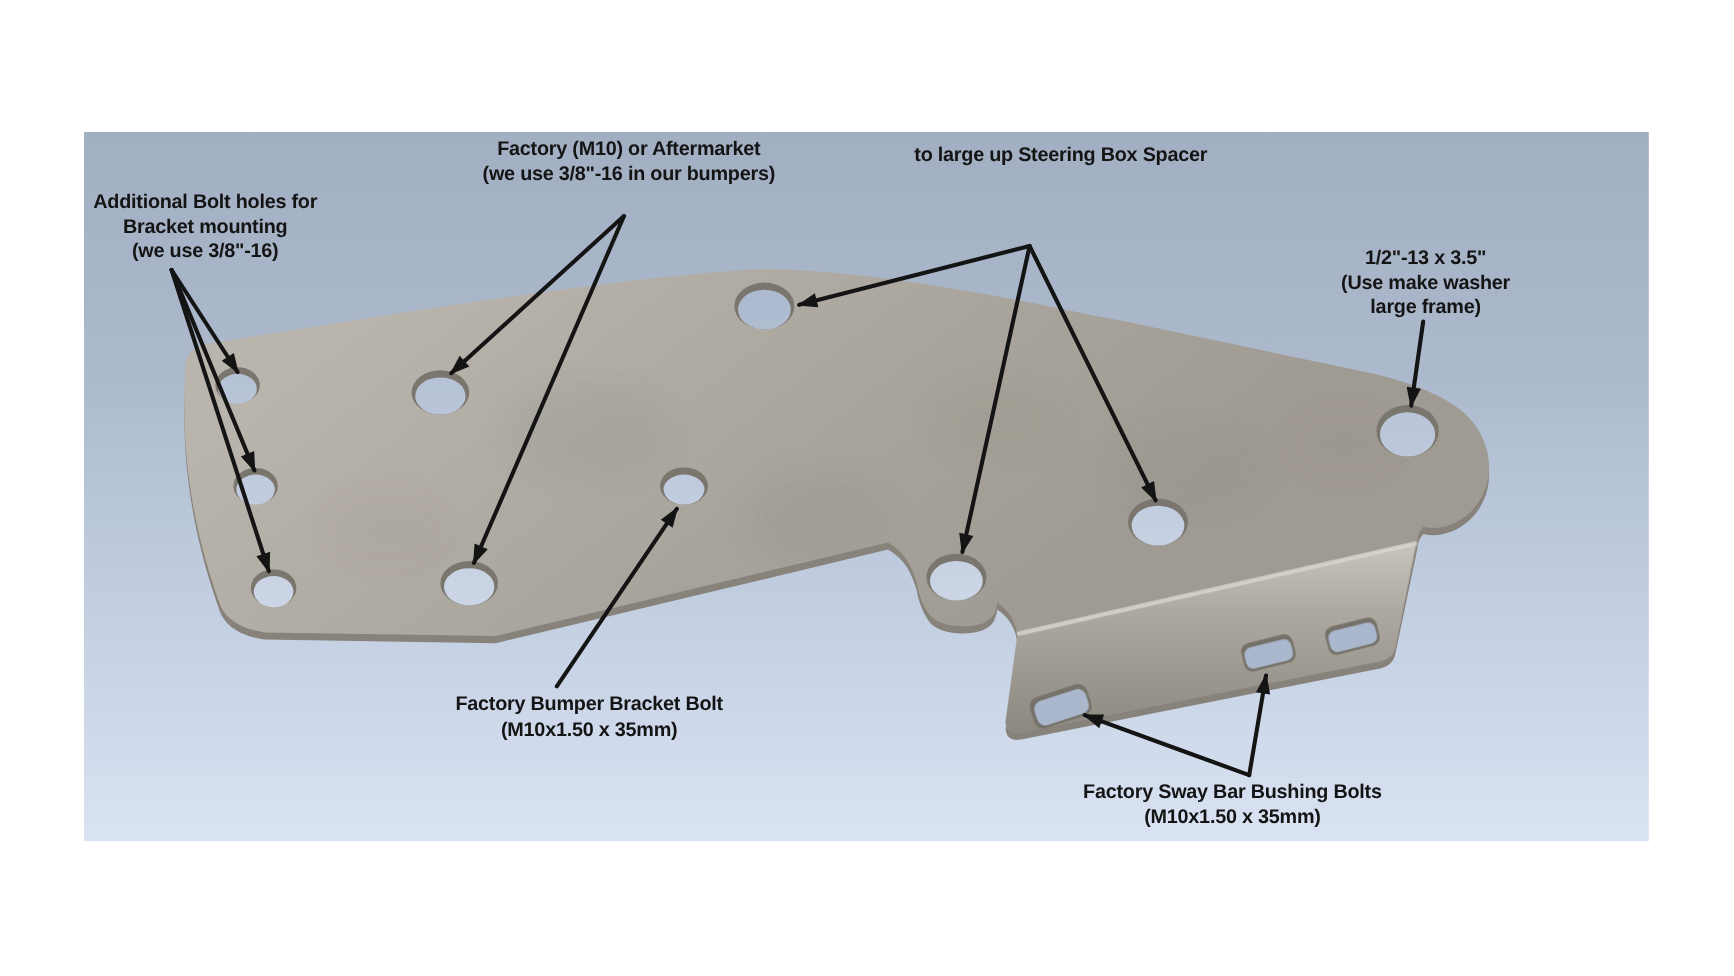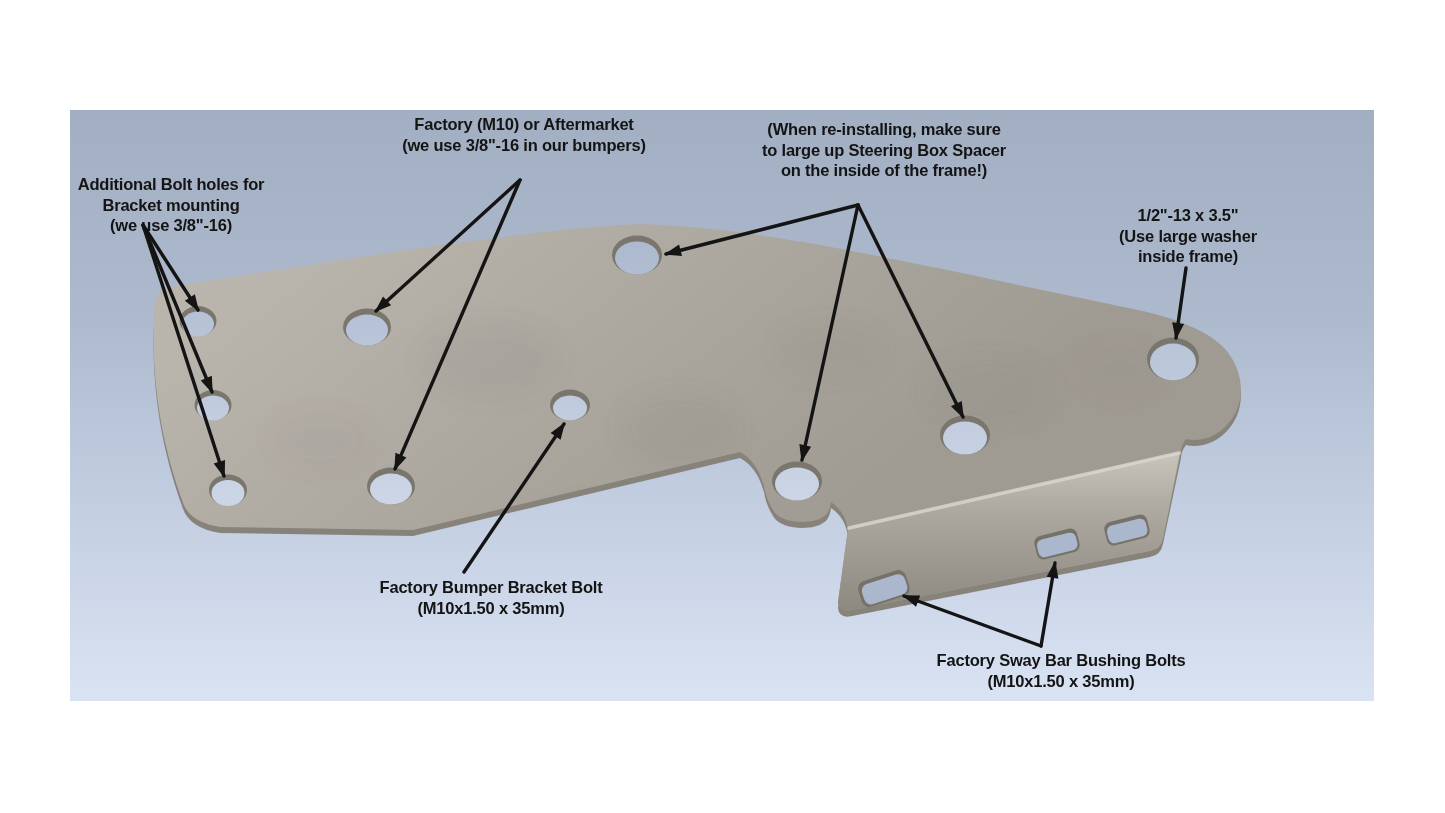--- a/index.html
+++ b/index.html
@@ -136,47 +136,45 @@
         <path d="M788,95 L596,144" marker-end="url(#ah)"></path>
         <path d="M788,95 L732,350" marker-end="url(#ah)"></path>
         <path d="M788,95 L893,307" marker-end="url(#ah)"></path>
         <path d="M1116,158 L1106,228" marker-end="url(#ah)"></path>
         <path d="M394,462 L494,314" marker-end="url(#ah)"></path>
         <path d="M971,536 L834,486" marker-end="url(#ah)"></path>
         <path d="M971,536 L985,453" marker-end="url(#ah)"></path>
       </g>
     </svg>
 
-    <div class="callout" style="left:-29px;top:64px;width:260px;">
+    <div class="callout" style="left:-29px;top:48px;width:260px;">
       <div>Additional Bolt holes for</div>
       <div>Bracket mounting</div>
       <div>(we use 3/8"-16)</div>
     </div>
 
     <div class="callout" style="left:294px;top:4px;width:320px;">
       <div>Factory (M10) or Aftermarket</div>
       <div>(we use 3/8"-16 in our bumpers)</div>
     </div>
 
     <div class="callout" style="left:654px;top:9px;width:320px;">
-      <div>(When re-installing, make sure</div>
       <div>to large up Steering Box Spacer</div>
-      <div>on the inside of the frame!)</div>
     </div>
 
     <div class="callout" style="left:1008px;top:95px;width:220px;">
       <div>1/2"-13 x 3.5"</div>
-      <div>(Use large washer</div>
-      <div>inside frame)</div>
+      <div>(Use make washer</div>
+      <div>large frame)</div>
     </div>
 
     <div class="callout" style="left:271px;top:467px;width:300px;">
       <div>Factory Bumper Bracket Bolt</div>
       <div>(M10x1.50 x 35mm)</div>
     </div>
 
-    <div class="callout" style="left:831px;top:540px;width:320px;">
+    <div class="callout" style="left:797px;top:540px;width:320px;">
       <div>Factory Sway Bar Bushing Bolts</div>
       <div>(M10x1.50 x 35mm)</div>
     </div>
 
   </div>
 </div>
 
 </body></html>

